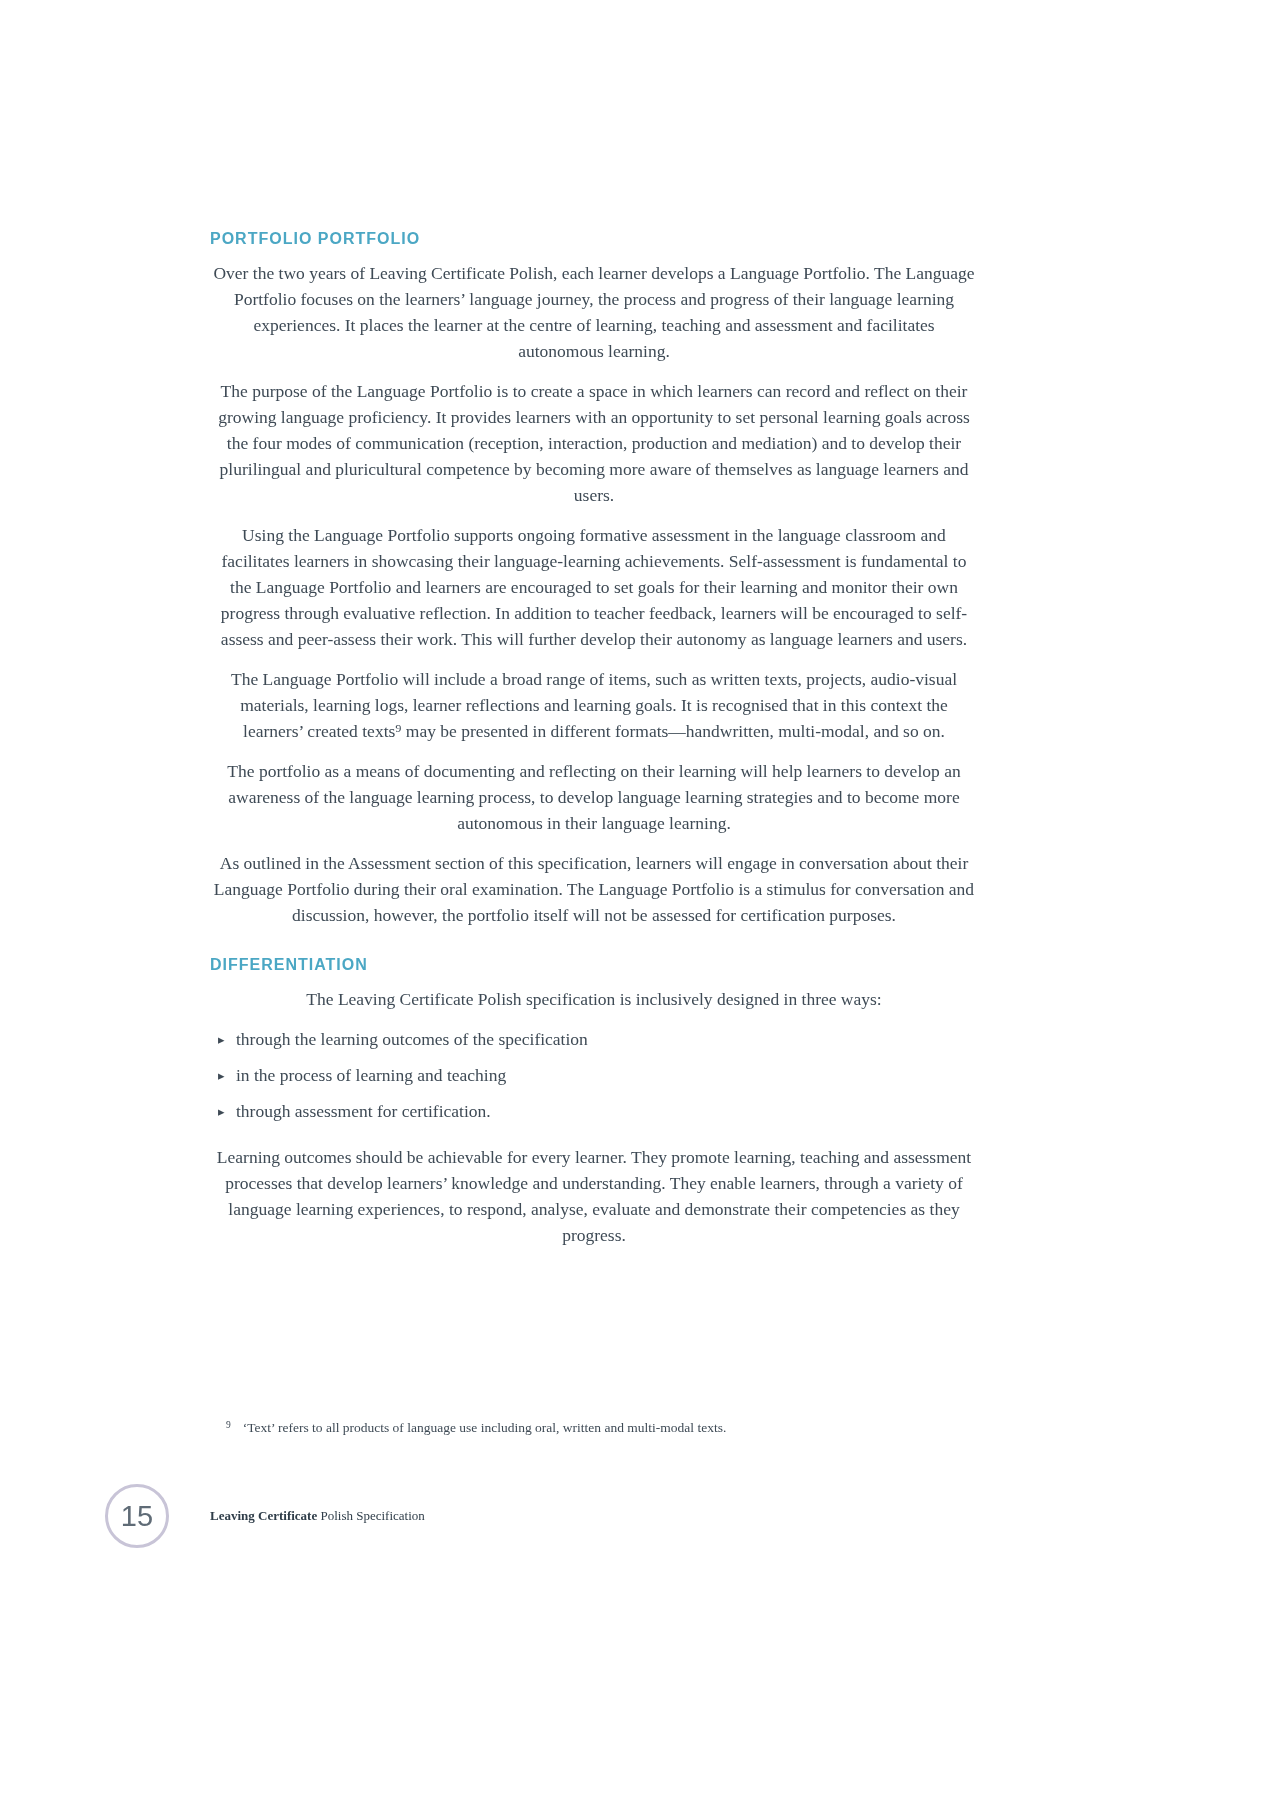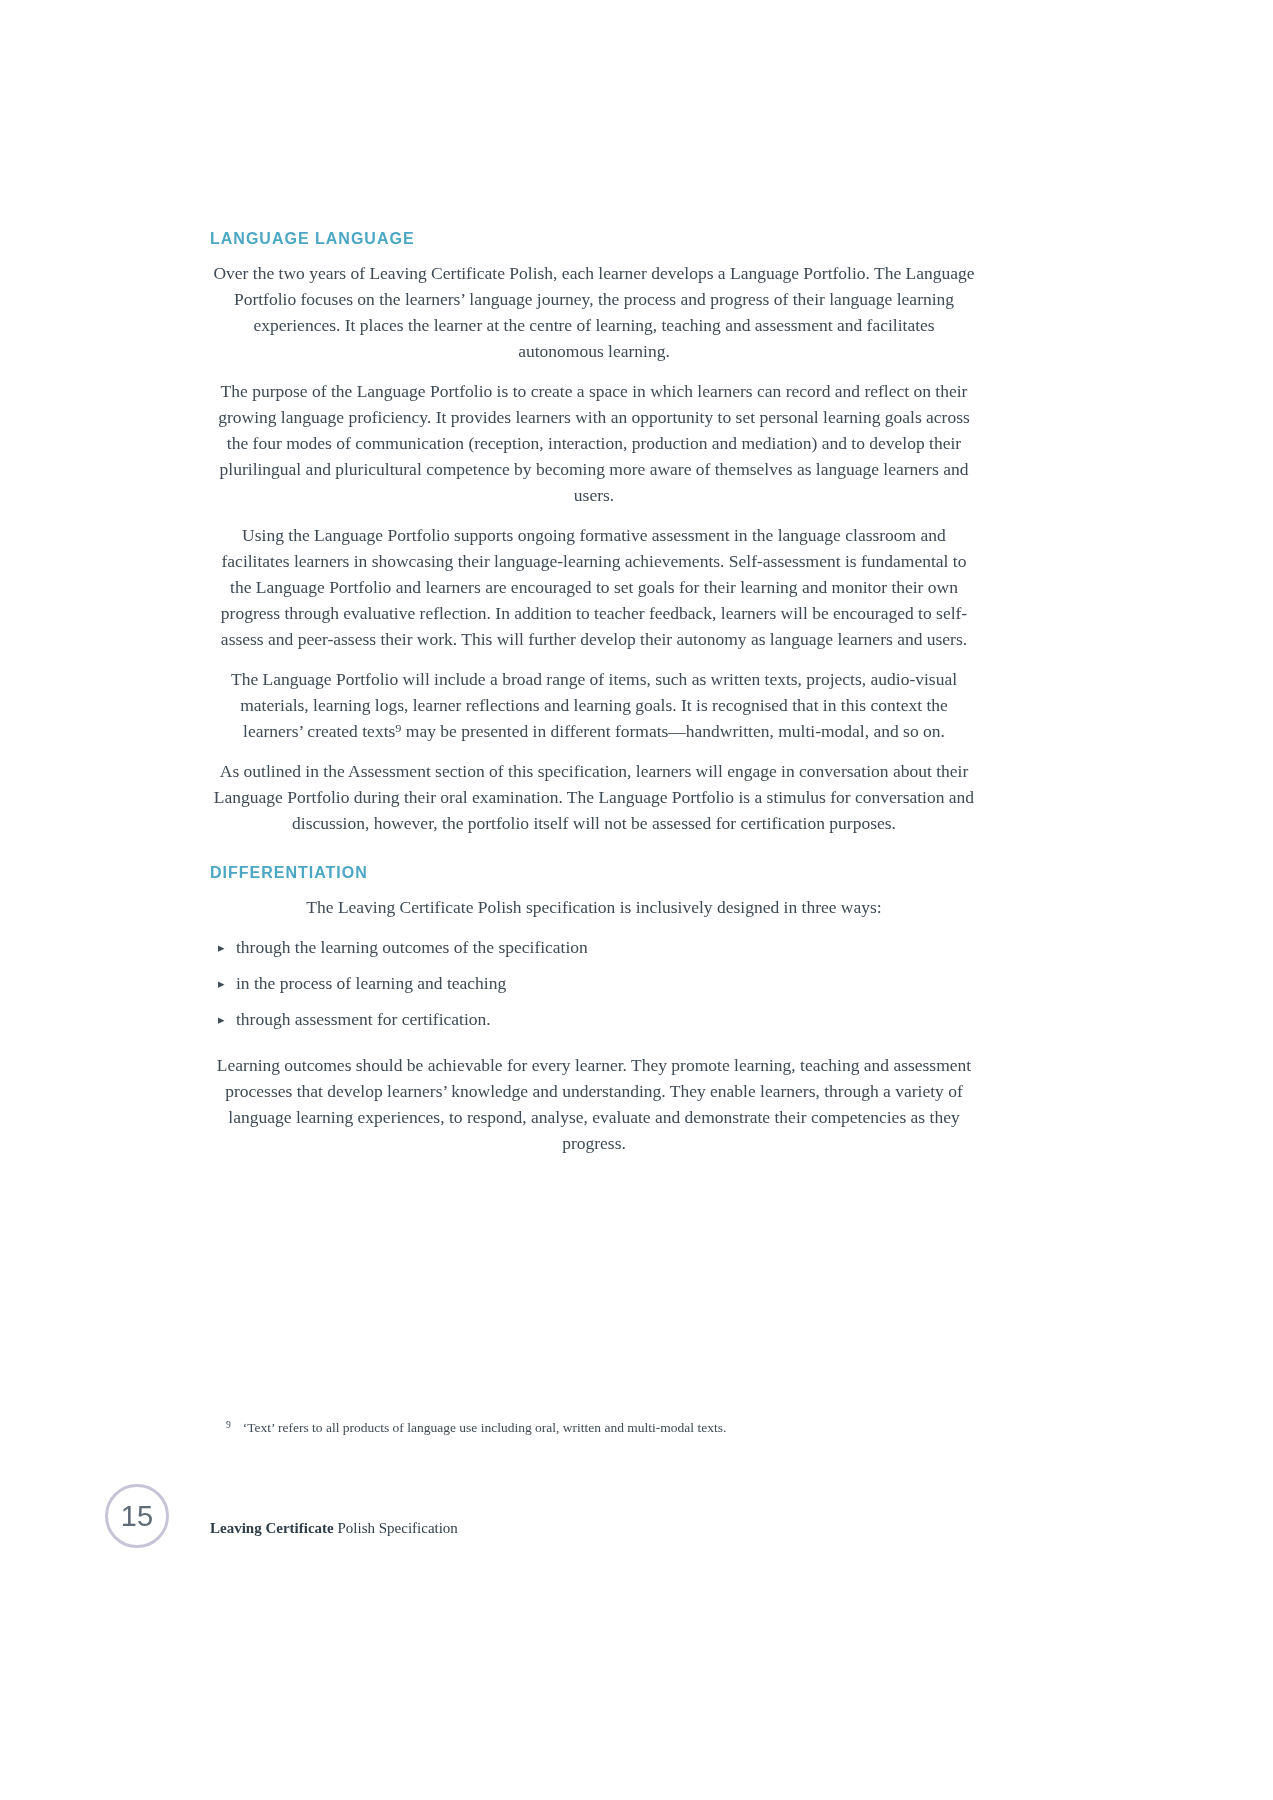--- a/index.html
+++ b/index.html
@@ -108,42 +108,43 @@
     font-family: "Liberation Sans", sans-serif;
     font-size: 29px;
     font-weight: 400;
     color: #5f6b76;
     background: #ffffff;
   }
 
   .footer-title {
     position: absolute;
     left: 210px;
-    top: 36px;
+    top: 24px;
     font-family: "Liberation Serif", serif;
-    font-size: 15px;
+    font-size: 13px;
     color: #2f3d49;
   }
 
   .footer-bold { font-weight: 700; }
   .footer-regular { font-weight: 400; }
 </style>
 </head>
 <body>
 
 <div class="page">
 
   <main class="content">
 
     <section class="section">
-      <h2 class="section-heading">LANGUAGE LANGUAGE</h2>
+      <h2 class="section-heading">PORTFOLIO PORTFOLIO</h2>
       <p class="body-para">Over the two years of Leaving Certificate Polish, each learner develops a Language Portfolio. The Language Portfolio focuses on the learners’ language journey, the process and progress of their language learning experiences. It places the learner at the centre of learning, teaching and assessment and facilitates autonomous learning.</p>
       <p class="body-para">The purpose of the Language Portfolio is to create a space in which learners can record and reflect on their growing language proficiency. It provides learners with an opportunity to set personal learning goals across the four modes of communication (reception, interaction, production and mediation) and to develop their plurilingual and pluricultural competence by becoming more aware of themselves as language learners and users.</p>
       <p class="body-para">Using the Language Portfolio supports ongoing formative assessment in the language classroom and facilitates learners in showcasing their language-learning achievements. Self-assessment is fundamental to the Language Portfolio and learners are encouraged to set goals for their learning and monitor their own progress through evaluative reflection. In addition to teacher feedback, learners will be encouraged to self-assess and peer-assess their work. This will further develop their autonomy as language learners and users.</p>
       <p class="body-para">The Language Portfolio will include a broad range of items, such as written texts, projects, audio-visual materials, learning logs, learner reflections and learning goals. It is recognised that in this context the learners’ created texts⁹ may be presented in different formats—handwritten, multi-modal, and so on.</p>
+      <p class="body-para">The portfolio as a means of documenting and reflecting on their learning will help learners to develop an awareness of the language learning process, to develop language learning strategies and to become more autonomous in their language learning.</p>
       <p class="body-para">As outlined in the Assessment section of this specification, learners will engage in conversation about their Language Portfolio during their oral examination. The Language Portfolio is a stimulus for conversation and discussion, however, the portfolio itself will not be assessed for certification purposes.</p>
     </section>
 
     <section class="section">
       <h2 class="section-heading">DIFFERENTIATION</h2>
       <p class="body-para">The Leaving Certificate Polish specification is inclusively designed in three ways:</p>
 
       <ul class="bullet-list">
         <li class="bullet-item">
           <span class="bullet-marker">▸</span>

